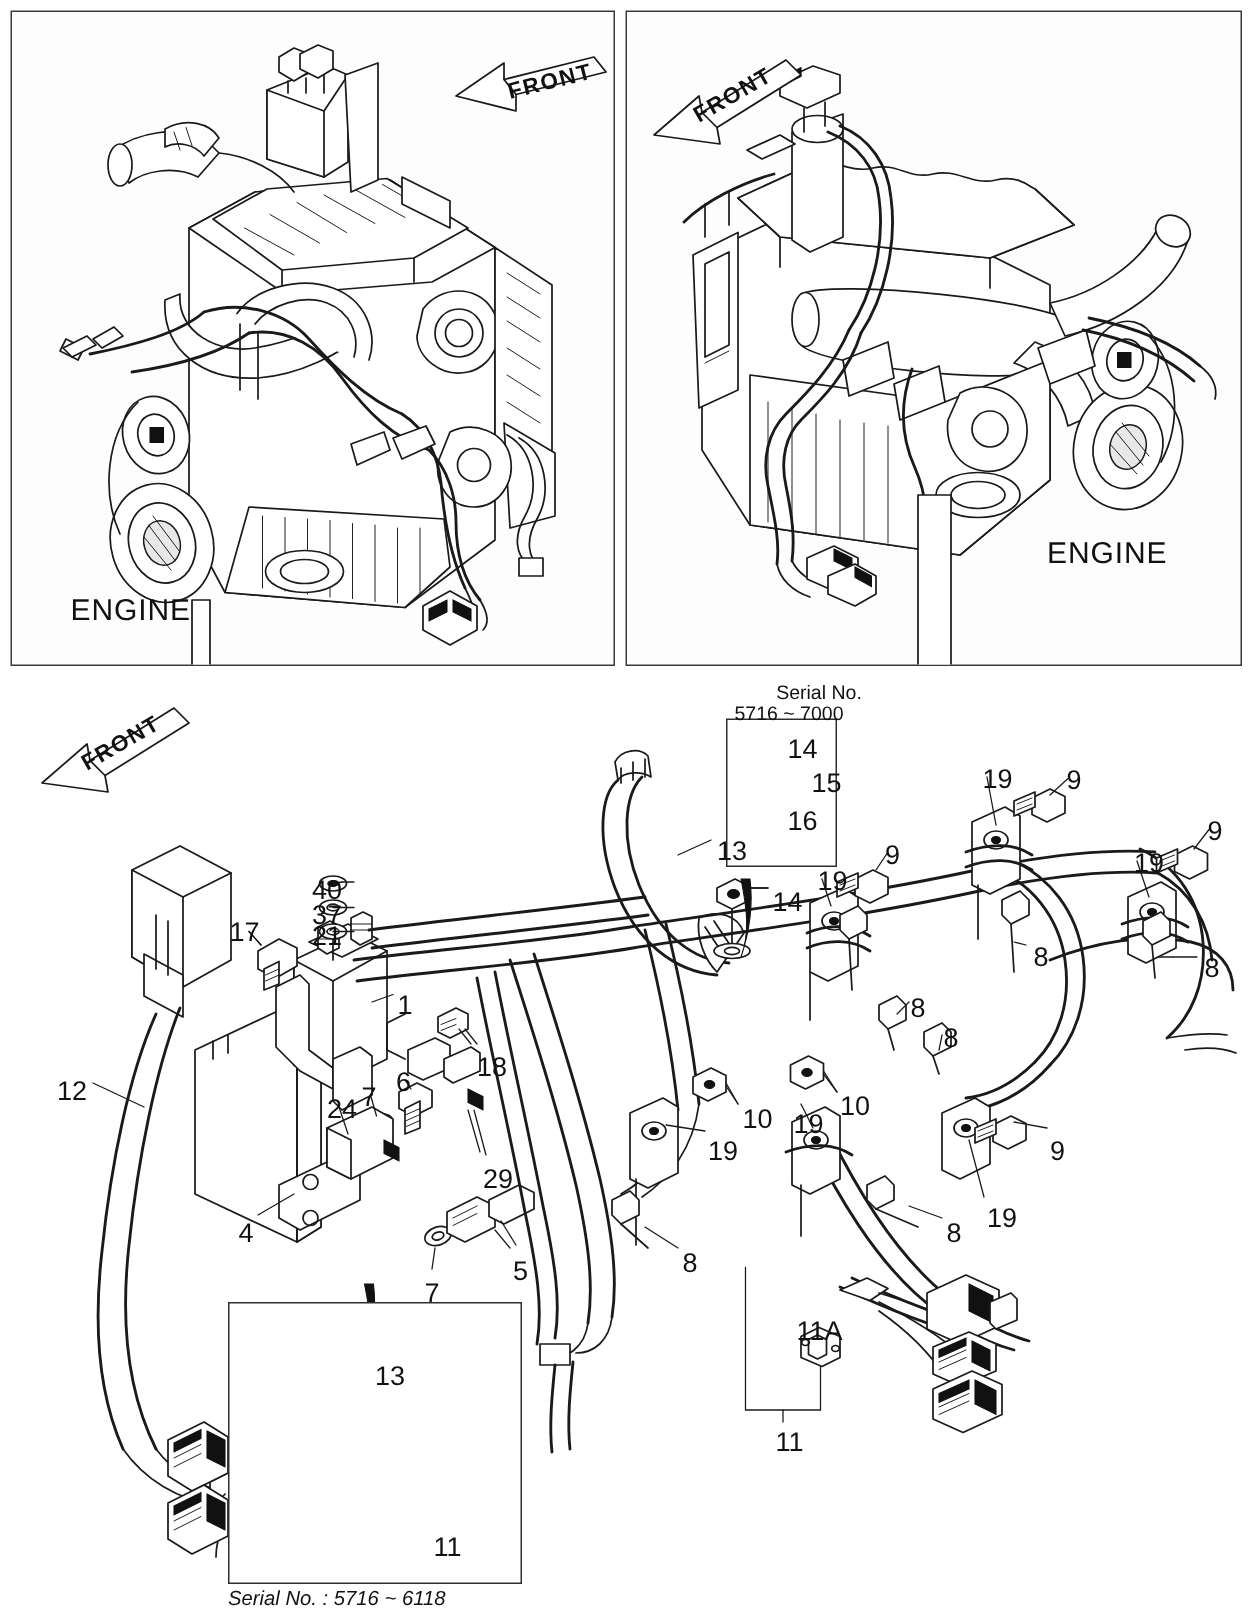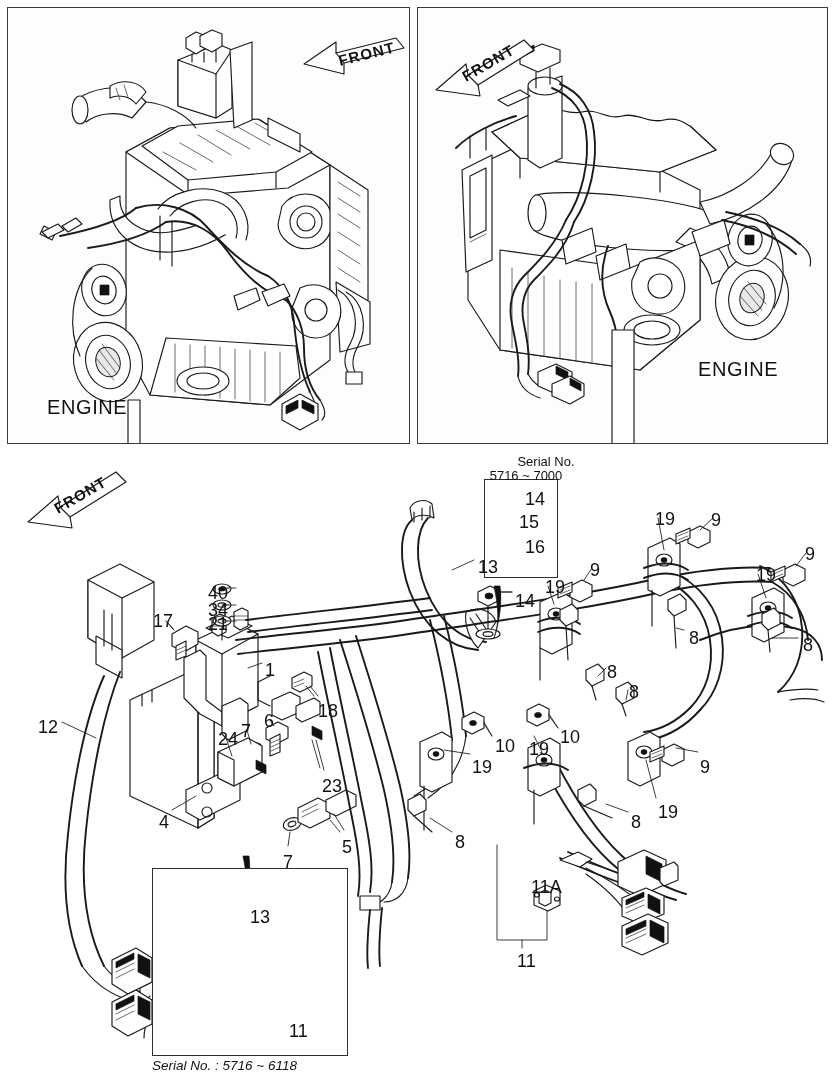--- a/index.html
+++ b/index.html
@@ -738,34 +738,34 @@
 
   <div class="lbl serial-head" style="left:498px; top:454px; width:96px;">Serial No.</div>
   <div class="lbl serial-head" style="left:472px; top:468px; width:108px;">5716 ~ 7000</div>
 
   <div class="lbl serial-foot" style="left:152px; top:1059px;">Serial No. : 5716 ~ 6118</div>
 
   <div id="callout-root">
       <div class="lbl callout" style="left: 38px; top: 718px;">12</div>
       <div class="lbl callout" style="left: 153px; top: 612px;">17</div>
       <div class="lbl callout" style="left: 208px; top: 584px;">40</div>
-      <div class="lbl callout" style="left: 208px; top: 601px;">34</div>
+      <div class="lbl callout" style="left: 208px; top: 601px;">37</div>
       <div class="lbl callout" style="left: 208px; top: 615px;">21</div>
       <div class="lbl callout" style="left: 265px; top: 661px;">1</div>
       <div class="lbl callout" style="left: 159px; top: 813px;">4</div>
       <div class="lbl callout" style="left: 218px; top: 730px;">24</div>
       <div class="lbl callout" style="left: 241px; top: 722px;">7</div>
       <div class="lbl callout" style="left: 264px; top: 712px;">6</div>
       <div class="lbl callout" style="left: 318px; top: 702px;">18</div>
-      <div class="lbl callout" style="left: 322px; top: 777px;">23</div>
+      <div class="lbl callout" style="left: 322px; top: 777px;">29</div>
       <div class="lbl callout" style="left: 342px; top: 838px;">5</div>
       <div class="lbl callout" style="left: 283px; top: 853px;">7</div>
       <div class="lbl callout" style="left: 478px; top: 558px;">13</div>
       <div class="lbl callout" style="left: 525px; top: 490px;">14</div>
-      <div class="lbl callout" style="left: 519px; top: 513px;">15</div>
+      <div class="lbl callout" style="left: 541px; top: 513px;">15</div>
       <div class="lbl callout" style="left: 525px; top: 538px;">16</div>
       <div class="lbl callout" style="left: 515px; top: 592px;">14</div>
       <div class="lbl callout" style="left: 545px; top: 578px;">19</div>
       <div class="lbl callout" style="left: 590px; top: 561px;">9</div>
       <div class="lbl callout" style="left: 655px; top: 510px;">19</div>
       <div class="lbl callout" style="left: 711px; top: 511px;">9</div>
       <div class="lbl callout" style="left: 756px; top: 566px;">19</div>
       <div class="lbl callout" style="left: 805px; top: 545px;">9</div>
       <div class="lbl callout" style="left: 689px; top: 629px;">8</div>
       <div class="lbl callout" style="left: 803px; top: 636px;">8</div>

